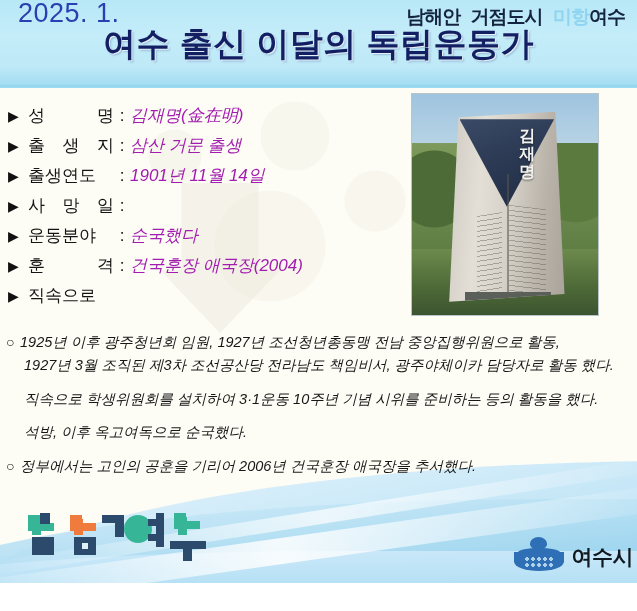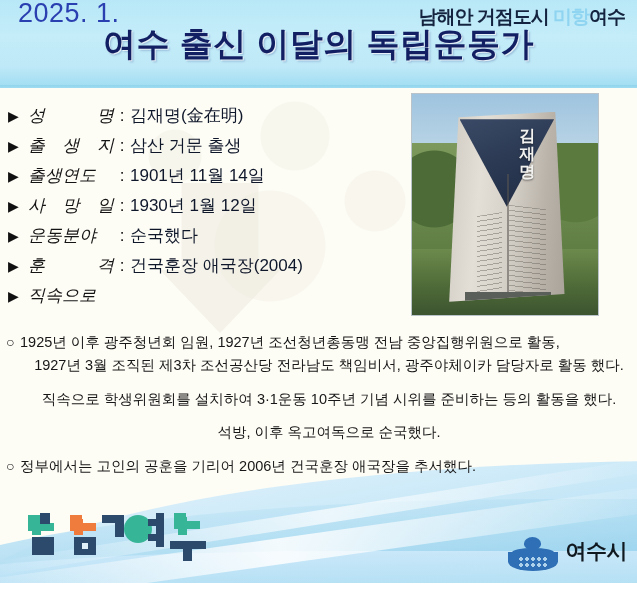--- a/index.html
+++ b/index.html
@@ -32,21 +32,21 @@
     letter-spacing:.5px;
     font-family:"Liberation Sans","DejaVu Sans",sans-serif;
   }
   .brand-logo{
     position:absolute;right:12px;top:4px;
     font-size:19px;font-weight:bold;letter-spacing:-1px;
     white-space:nowrap;
     color:#14233f;
   }
   .brand-logo .hl{color:#8fd4f0;}
-  .brand-logo .b2{color:#14233f;}
+  .brand-logo .b2{color:#14233f;font-family:Liberation Mono, monospace;}
   .poster-title{
     position:absolute;left:0;top:22px;width:637px;
     text-align:center;
     font-size:33px;font-weight:bold;
     color:#121f63;
     letter-spacing:.5px;
     text-shadow:1px 1px 0 rgba(255,255,255,.75), 2px 2px 2px rgba(40,70,140,.28);
   }
 
   
@@ -119,24 +119,23 @@
   .tri-icon{
     display:inline-block;width:16px;margin-right:4px;
     font-size:14px;line-height:1;color:#111;
   }
   .info-label{
     display:inline-block;width:86px;
     text-align:justify;
     text-align-last:justify;
     font-size:17px;color:#141414;
     white-space:nowrap;
-    font-style:italic;
   }
   .info-colon{display:inline-block;width:16px;text-align:center;}
-  .info-value{font-size:17px;color:#0f172a;white-space:nowrap;}
+  .info-value{font-size:17px;color:#a21caf;white-space:nowrap;font-style:italic;}
   .info-row.single .info-label{
     width:auto;text-align-last:left;
   }
 
   
   .photo-frame{
     position:absolute;left:411px;top:93px;width:186px;height:221px;
     border:1px solid #b9c3c9;
     background:#7ea6c8;
     overflow:hidden;
@@ -198,40 +197,41 @@
   }
 
   
   .ach-list{
     position:absolute;left:6px;top:331px;width:628px;
   }
   .ach-item{
     margin-bottom:10px;
     font-size:14.5px;color:#171717;
     line-height:1.62;
+    font-style:italic;
   }
   .ach-item .circle{
     display:inline-block;width:14px;
     font-size:14px;color:#171717;
   }
   .ach-line1{display:block;white-space:nowrap;}
-  .ach-line2{display:block;white-space:nowrap;padding-left:18px;text-align:center;}
+  .ach-line2{display:block;white-space:nowrap;padding-left:18px;}
 
   
   .city-brand{
     position:absolute;left:18px;bottom:14px;
     width:200px;height:58px;
   }
   .cb-label{
     position:absolute;left:0;top:0;width:0;height:0;overflow:hidden;
   }
 
   .city-mark{
-    position:absolute;right:10px;bottom:12px;
-    display:flex;align-items:flex-start;gap:6px;
+    position:absolute;right:4px;bottom:12px;
+    display:flex;align-items:flex-end;gap:6px;
   }
   .cm-emblem{
     position:relative;width:52px;height:34px;
   }
   .cm-drop{
     position:absolute;left:16px;top:0;width:17px;height:13px;
     background:#2f6fb5;border-radius:50% 50% 45% 45%;
   }
   .cm-dish{
     position:absolute;left:4px;top:11px;width:42px;height:9px;
@@ -298,21 +298,20 @@
       <span class="tri-icon">▶</span>
       <span class="info-label">출생연도</span>
       <span class="info-colon">:</span>
       <span class="info-value">1901년 11월 14일</span>
     </div>
 
     <div class="info-row">
       <span class="tri-icon">▶</span>
       <span class="info-label">사 망 일</span>
       <span class="info-colon">:</span>
-      <span class="info-value">1930년  1월 12일</span>
     </div>
 
     <div class="info-row">
       <span class="tri-icon">▶</span>
       <span class="info-label">운동분야</span>
       <span class="info-colon">:</span>
       <span class="info-value">순국했다</span>
     </div>
 
     <div class="info-row">

